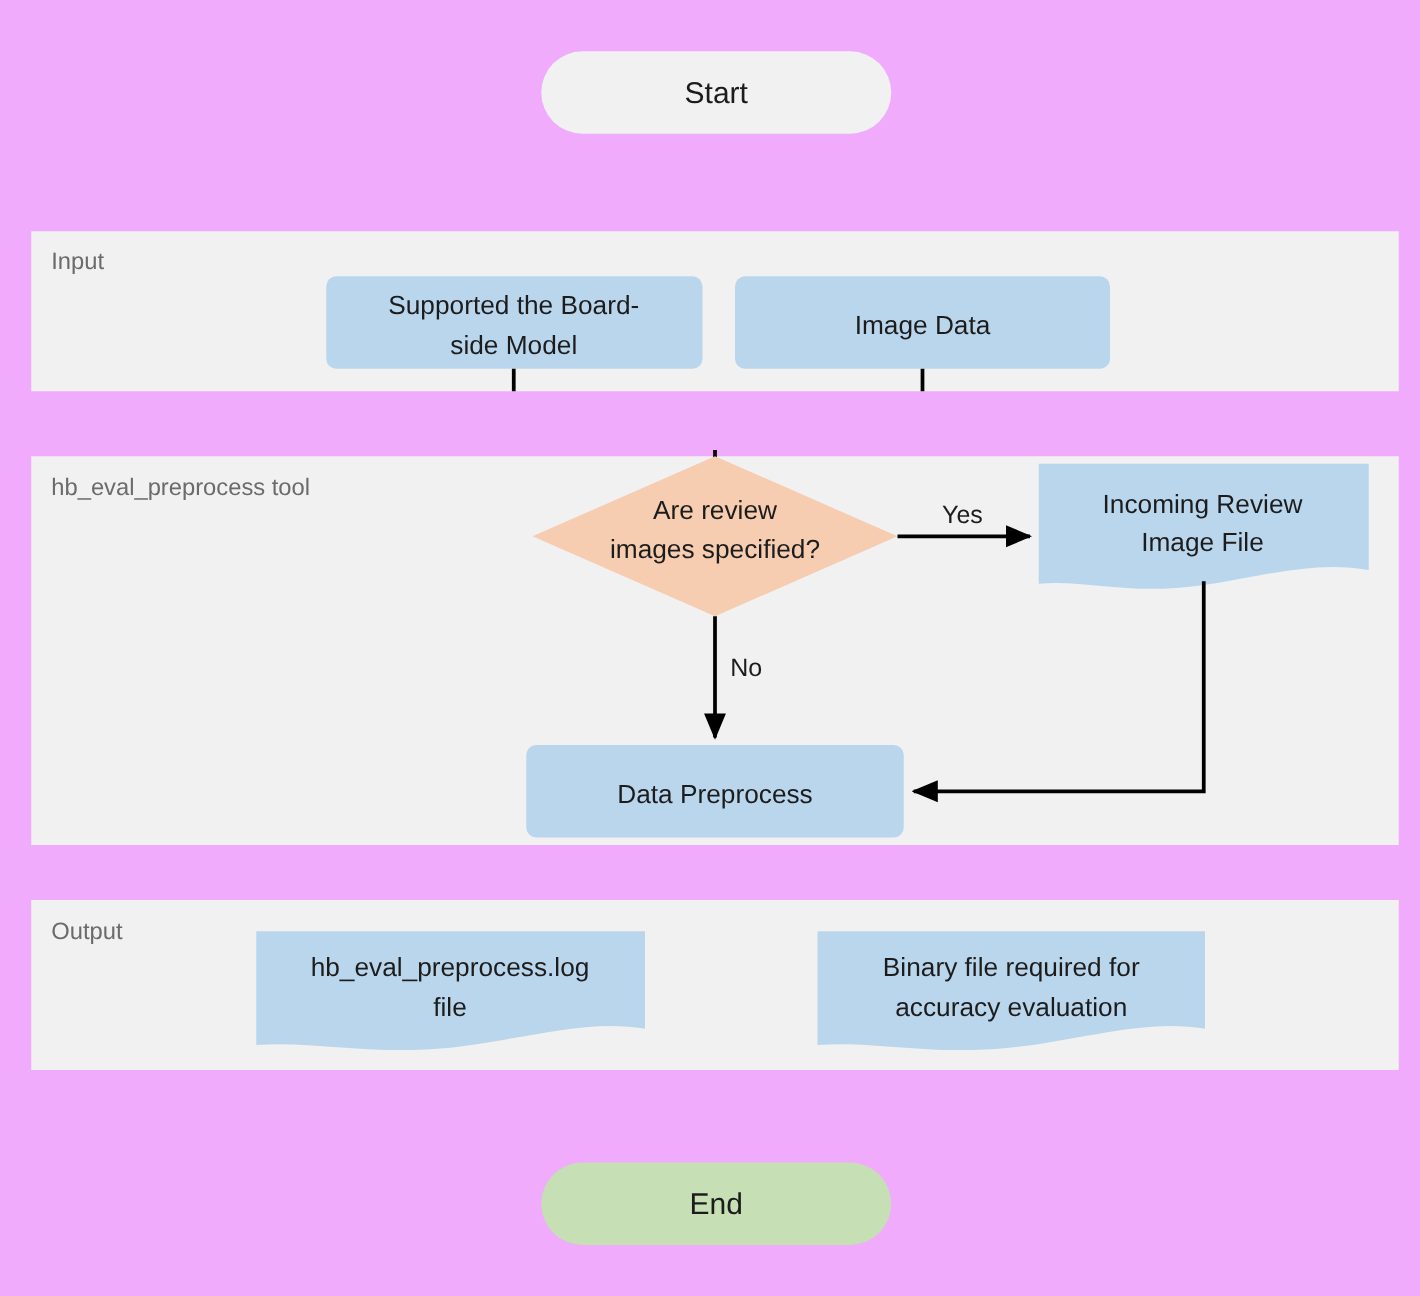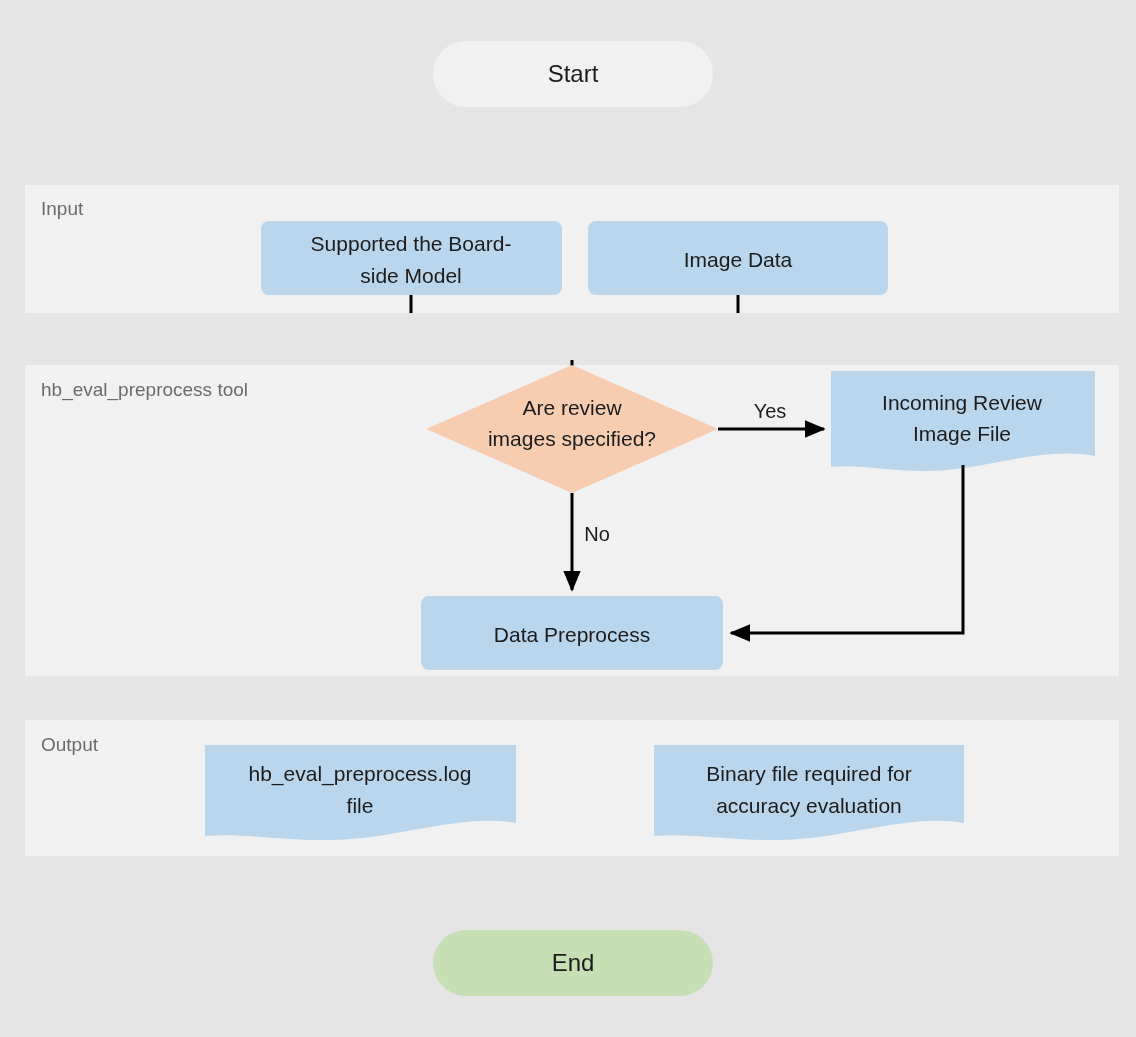--- a/index.html
+++ b/index.html
@@ -5,21 +5,21 @@
 <style>
   html, body {
     margin: 0;
     padding: 0;
     background: #000000;
   }
   #stage {
     position: relative;
     width: 1136px;
     height: 1037px;
-    background: #e5e5e5;
+    background: #f0abfc;
     overflow: hidden;
     font-family: "Liberation Sans", sans-serif;
   }
   #diagram-svg {
     position: absolute;
     left: 0;
     top: 0;
     width: 1136px;
     height: 1037px;
     display: block;

